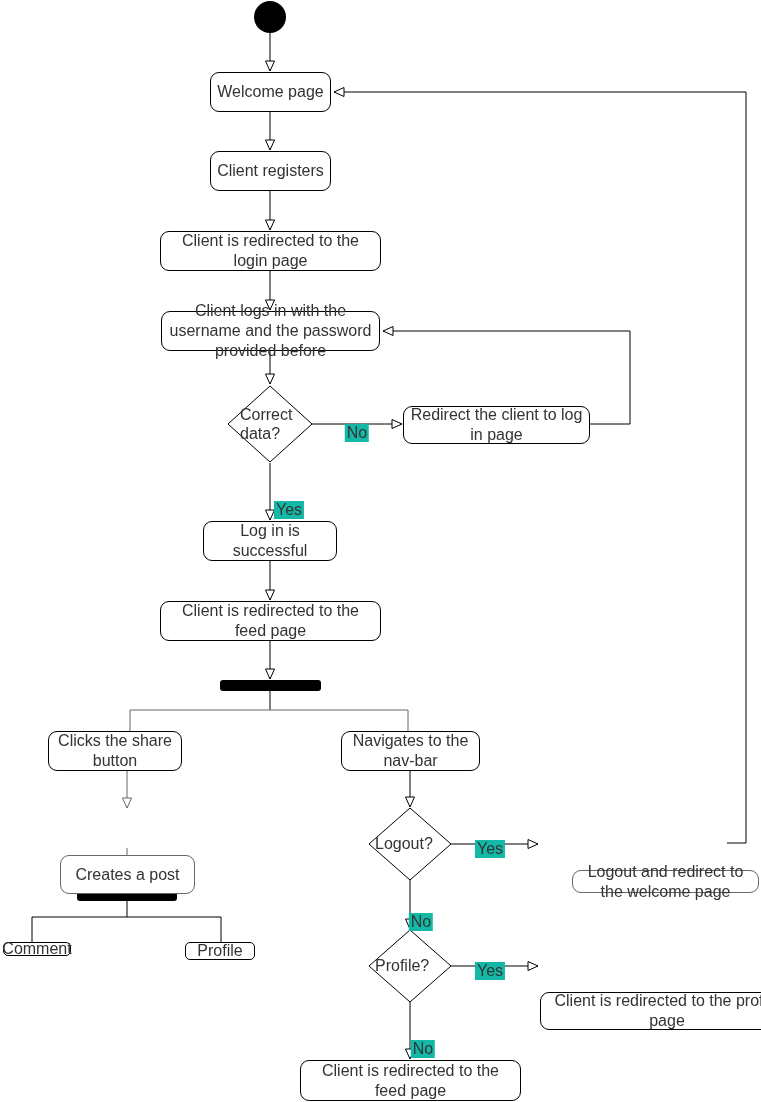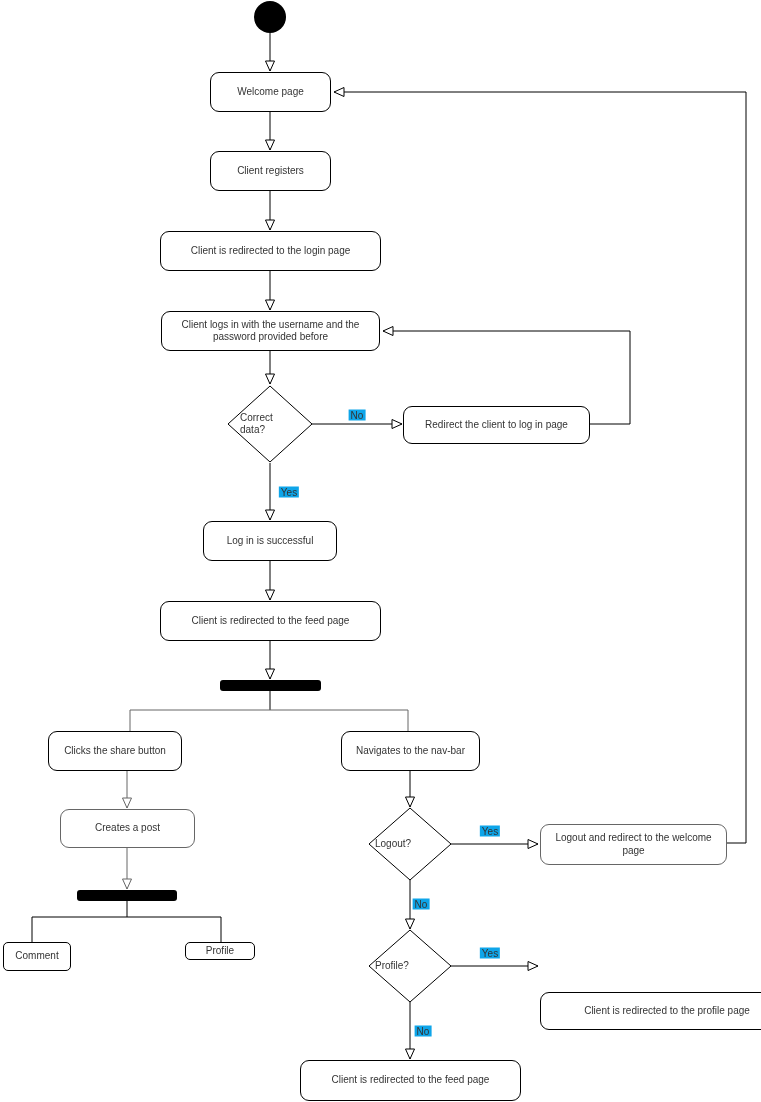--- a/index.html
+++ b/index.html
@@ -1,40 +1,40 @@
 <!DOCTYPE html>
 <html><head>
 <meta charset="utf-8">
 <style>
   html,body{margin:0;padding:0;background:#fff;}
   .canvas{
     position:relative;width:761px;height:1102px;background:#fff;
-    font-family:"Liberation Sans",sans-serif;font-size:10px;color:#333;
+    font-family:"Liberation Sans",sans-serif;font-size:16px;color:#333;
     overflow:hidden;
   }
   svg.edges{position:absolute;left:0;top:0;}
   .ek{stroke:#000;stroke-width:1;fill:none;}
   .eg{stroke:#666;stroke-width:1;fill:none;}
   .dia{fill:#fff;stroke:#000;stroke-width:1;}
   .bar{fill:#000;}
   .box{
     position:absolute;background:#fff;border:1px solid #000;border-radius:9px;
     display:flex;align-items:center;justify-content:center;text-align:center;
     box-sizing:border-box;padding:2px 4px;line-height:1.25;
   }
-  .box.gray{border-color:#666;}
+  .box.gray{border-color:#666;margin-top:46px;}
   .box.small{border-radius:5px;padding:0 2px;}
   .start{position:absolute;background:#000;border-radius:50%;}
   .dlabel{
     position:absolute;transform:translate(-50%,-50%);
     line-height:1.2;white-space:normal;
   }
   .elabel{
     position:absolute;transform:translate(-50%,-50%);
-    background:#0ea5e9;padding:0 2px;white-space:nowrap;
+    background:#14b8a6;padding:0 2px;white-space:nowrap;margin-top:18px;
   }
 </style>
 </head>
 <body>
 
 <div class="canvas">
 
   <svg class="edges" width="761" height="1102">
     <defs>
       <marker id="mB" markerUnits="userSpaceOnUse" markerWidth="13" markerHeight="12" refX="11" refY="5.5" orient="auto">
@@ -119,29 +119,29 @@
   </div>
 
   <div class="box" style="left:341px;top:731px;width:139px;height:40px">
     <span>Navigates to the nav-bar</span>
   </div>
 
   <div class="box gray" style="left:60px;top:809px;width:135px;height:39px">
     <span>Creates a post</span>
   </div>
 
-  <div class="box small" style="left:3px;top:942px;width:68px;height:29px">
+  <div class="box small" style="left:3px;top:942px;width:68px;height:14px">
     <span>Comment</span>
   </div>
 
   <div class="box small" style="left:185px;top:942px;width:70px;height:18px">
     <span>Profile</span>
   </div>
 
-  <div class="box gray" style="left:540px;top:824px;width:187px;height:41px">
+  <div class="box gray" style="left:572px;top:824px;width:187px;height:23px">
     <span>Logout and redirect to the welcome page</span>
   </div>
 
   <div class="box" style="left:540px;top:992px;width:254px;height:38px">
     <span>Client is redirected to the profile page</span>
   </div>
 
   <div class="box" style="left:300px;top:1060px;width:221px;height:41px">
     <span>Client is redirected to the feed page</span>
   </div>

